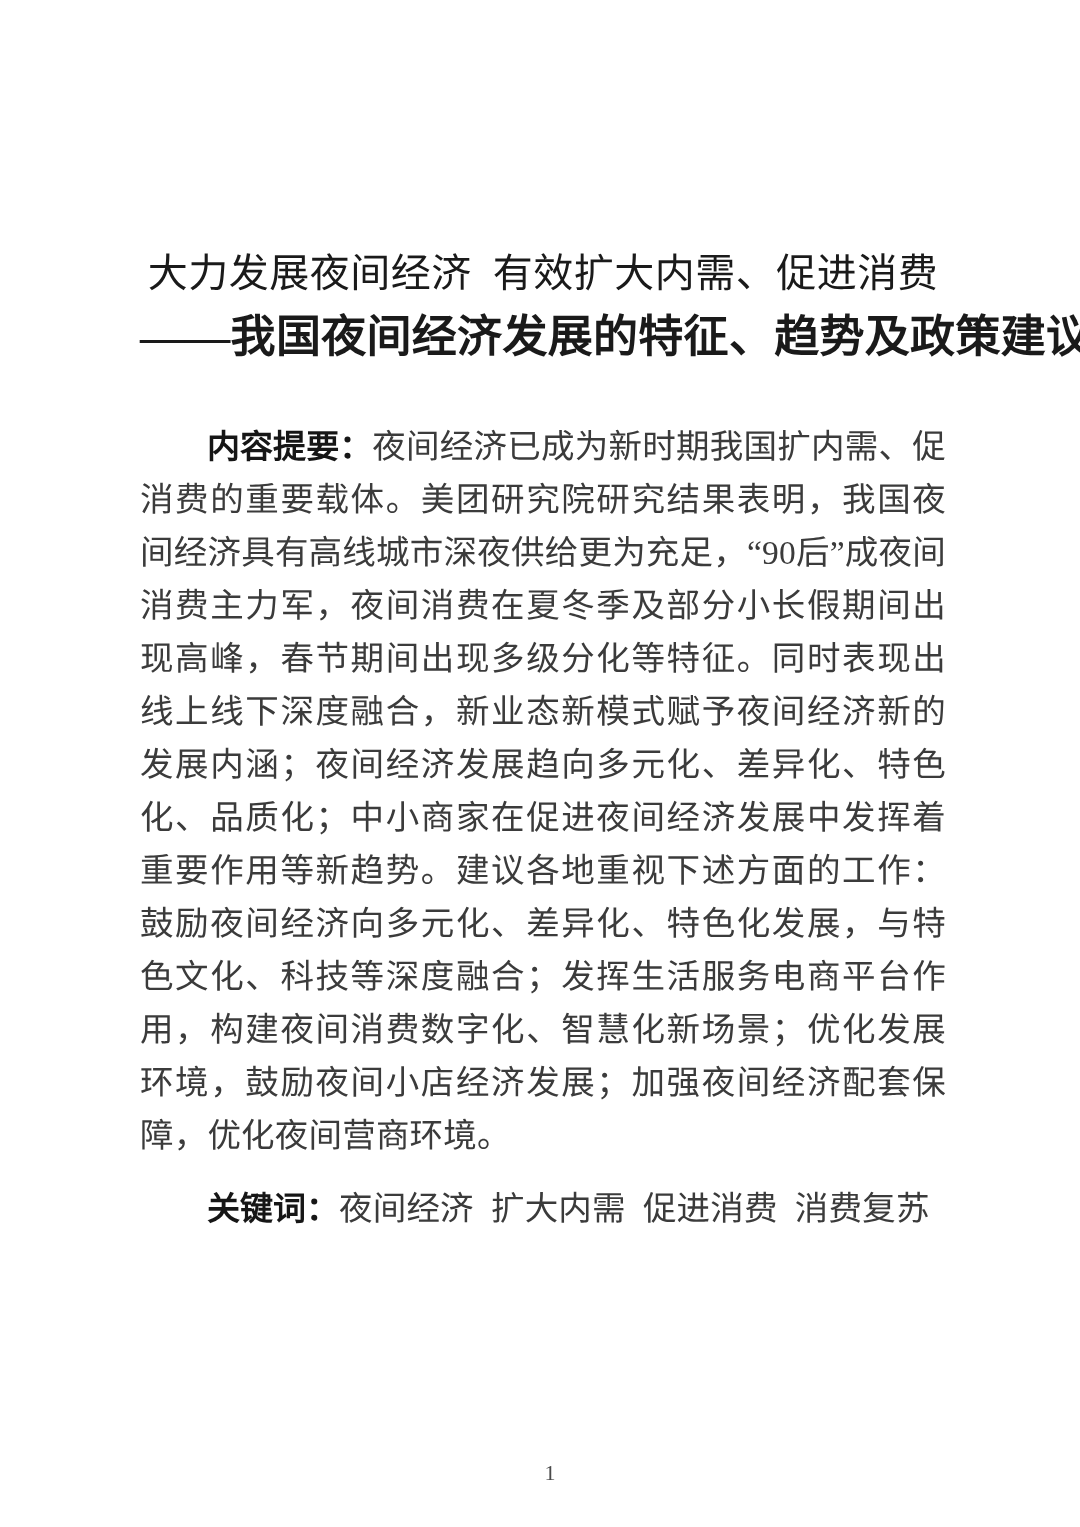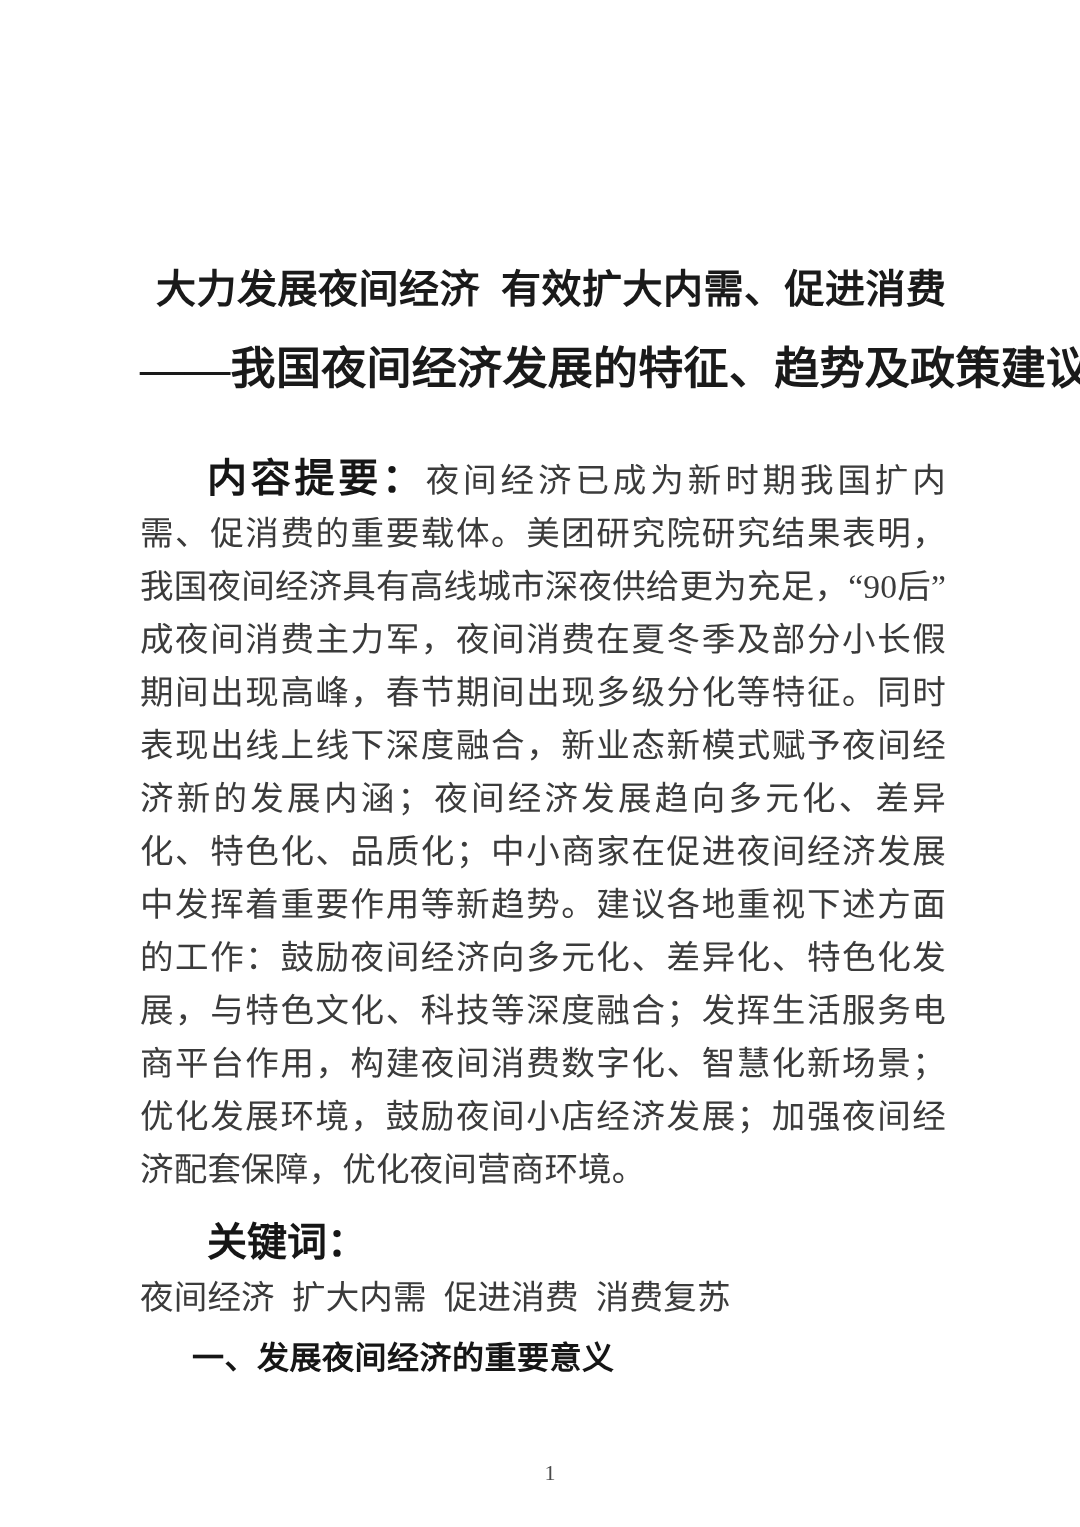--- a/index.html
+++ b/index.html
@@ -22,25 +22,25 @@
   
   .content {
     position: absolute;
     left: 140px;
     top: 0;
     width: 806px;
   }
 
   
   .doc-title {
-    margin: 16px;
+    margin: 0;
     padding-top: 248px;
     text-align: center;
     font-family: "Liberation Serif", "DejaVu Serif", serif;
-    font-weight: bold;
+    font-weight: normal;
     font-size: 40px;
     line-height: 52px;
     color: #1a1a1a;
     letter-spacing: 0.5px;
     white-space: pre;
   }
   .doc-subtitle {
     margin: 0;
     padding-top: 14px;
     text-align: center;
@@ -62,21 +62,21 @@
     color: #3b3b3b;
     text-align: justify;
     text-justify: inter-ideograph;
     text-indent: 67px;
     letter-spacing: 0.2px;
   }
   .label-bold {
     font-family: "DejaVu Sans", "Liberation Sans", sans-serif;
     font-weight: bold;
     color: #161616;
-    font-size: 40px;
+    font-size: 33px;
     letter-spacing: 0;
   }
 
   
   .keywords {
     margin: 0;
     padding-top: 20px;
     font-size: 33.5px;
     line-height: 53px;
     color: #3b3b3b;
@@ -133,20 +133,19 @@
   <div class="content">
 
     <h1 class="doc-title">大力发展夜间经济  有效扩大内需、促进消费</h1>
 
     <h2 class="doc-subtitle">——我国夜间经济发展的特征、趋势及政策建议</h2>
 
     <p class="abstract"><span class="label-bold">内容提要：</span><span>夜间经济已成为新时期我国扩内需、促消费的重要载体。美团研究院研究结果表明，我国夜间经济具有高线城市深夜供给更为充足，“90后”成夜间消费主力军，夜间消费在夏冬季及部分小长假期间出现高峰，春节期间出现多级分化等特征。同时表现出线上线下深度融合，新业态新模式赋予夜间经济新的发展内涵；夜间经济发展趋向多元化、差异化、特色化、品质化；中小商家在促进夜间经济发展中发挥着重要作用等新趋势。建议各地重视下述方面的工作：鼓励夜间经济向多元化、差异化、特色化发展，与特色文化、科技等深度融合；发挥生活服务电商平台作用，构建夜间消费数字化、智慧化新场景；优化发展环境，鼓励夜间小店经济发展；加强夜间经济配套保障，优化夜间营商环境。</span></p>
 
     <p class="keywords"><span class="label-bold">关键词：</span><span class="kw-list">夜间经济  扩大内需  促进消费  消费复苏</span></p>
 
-    <h3 class="section-heading">一、发展夜间经济的重要意义</h3>
 
 
   </div>
 
   <div class="page-number">1</div>
 
 </div>
 
 </body></html>

